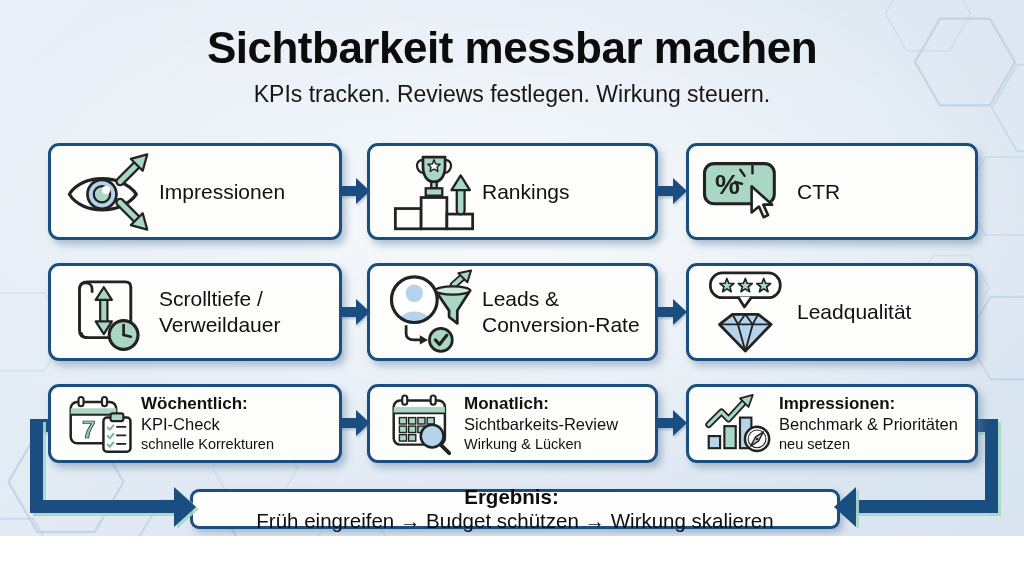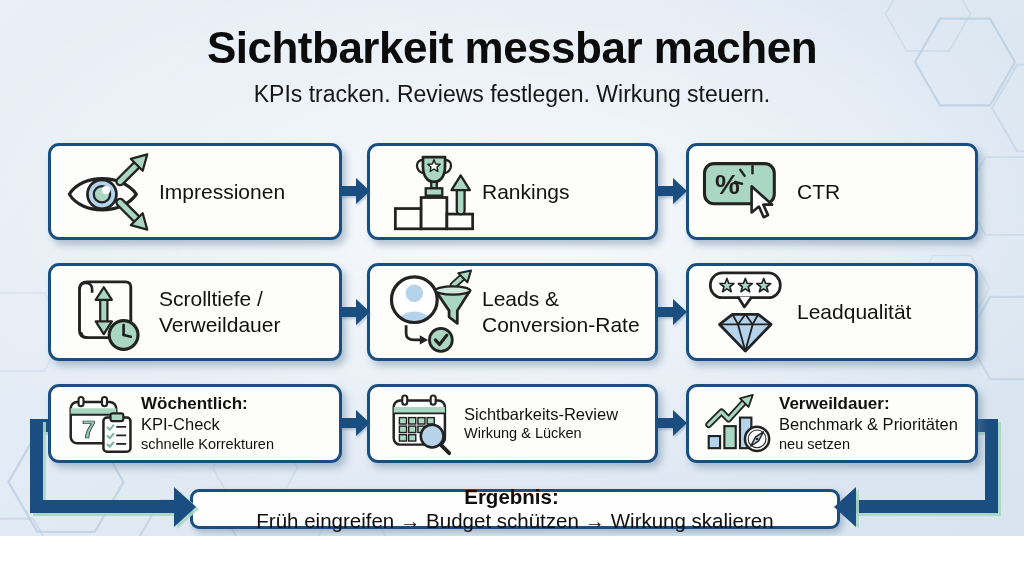--- a/index.html
+++ b/index.html
@@ -253,20 +253,21 @@
             <rect x="27" y="48" width="10" height="9"></rect>
           <rect x="40" y="48" width="10" height="9"></rect>
           <rect x="14" y="60" width="10" height="9"></rect>
             <rect x="27" y="60" width="10" height="9"></rect>
         </g>
         <circle cx="60" cy="62" r="16" fill="#b5d4ec" stroke="#222" stroke-width="3.5"></circle>
         <line x1="72" y1="74" x2="84" y2="86" stroke="#222" stroke-width="5.5" stroke-linecap="round"></line>
       </svg>
     </div>
     <div class="box-text">
+      <div class="l-head">Monatlich:</div>
       <div class="l-sub">Sichtbarkeits-Review</div>
       <div class="l-small">Wirkung &amp; Lücken</div>
     </div>
   </div>
 
   <div class="box r3 c3">
     <div class="icon-wrap">
       <svg width="72" height="64" viewBox="0 0 100 90">
         <rect x="6" y="62" width="16" height="17" fill="#b5d4ec" stroke="#222" stroke-width="3"></rect>
         <rect x="28" y="48" width="16" height="31" fill="#a9d7c4" stroke="#222" stroke-width="3"></rect>
@@ -274,21 +275,21 @@
         <polyline points="6,46 24,28 34,38 56,14" fill="none" stroke="#222" stroke-width="9.5" stroke-linecap="round" stroke-linejoin="round"></polyline>
         <polyline points="6,46 24,28 34,38 56,14" fill="none" stroke="#a9d7c4" stroke-width="4.5" stroke-linecap="round" stroke-linejoin="round"></polyline>
         <polygon points="68,4 50,9 62,21" fill="#a9d7c4" stroke="#222" stroke-width="2.5" stroke-linejoin="round"></polygon>
         <circle cx="74" cy="66" r="17" fill="#fff" stroke="#222" stroke-width="3.5"></circle>
         <circle cx="74" cy="66" r="12.5" fill="none" stroke="#222" stroke-width="1.5"></circle>
         <polygon points="83,56 72,63 65,76 76,69" fill="#b5d4ec" stroke="#222" stroke-width="2" stroke-linejoin="round"></polygon>
         <circle cx="74" cy="66" r="1.8" fill="#222"></circle>
       </svg>
     </div>
     <div class="box-text">
-      <div class="l-head">Verweildauer:</div>
+      <div class="l-head">Impressionen:</div>
       <div class="l-sub">Benchmark &amp; Prioritäten</div>
       <div class="l-small">neu setzen</div>
     </div>
   </div>
 
   <svg class="flow-arrow" style="left:340px;top:177px;" width="30" height="28" viewBox="0 0 30 28">
       <polygon points="0,9 16,9 16,1 30,14 16,27 16,19 0,19" fill="#1b4e80"></polygon>
     </svg>
   <svg class="flow-arrow" style="left:657px;top:177px;" width="30" height="28" viewBox="0 0 30 28">
       <polygon points="0,9 16,9 16,1 30,14 16,27 16,19 0,19" fill="#1b4e80"></polygon>

